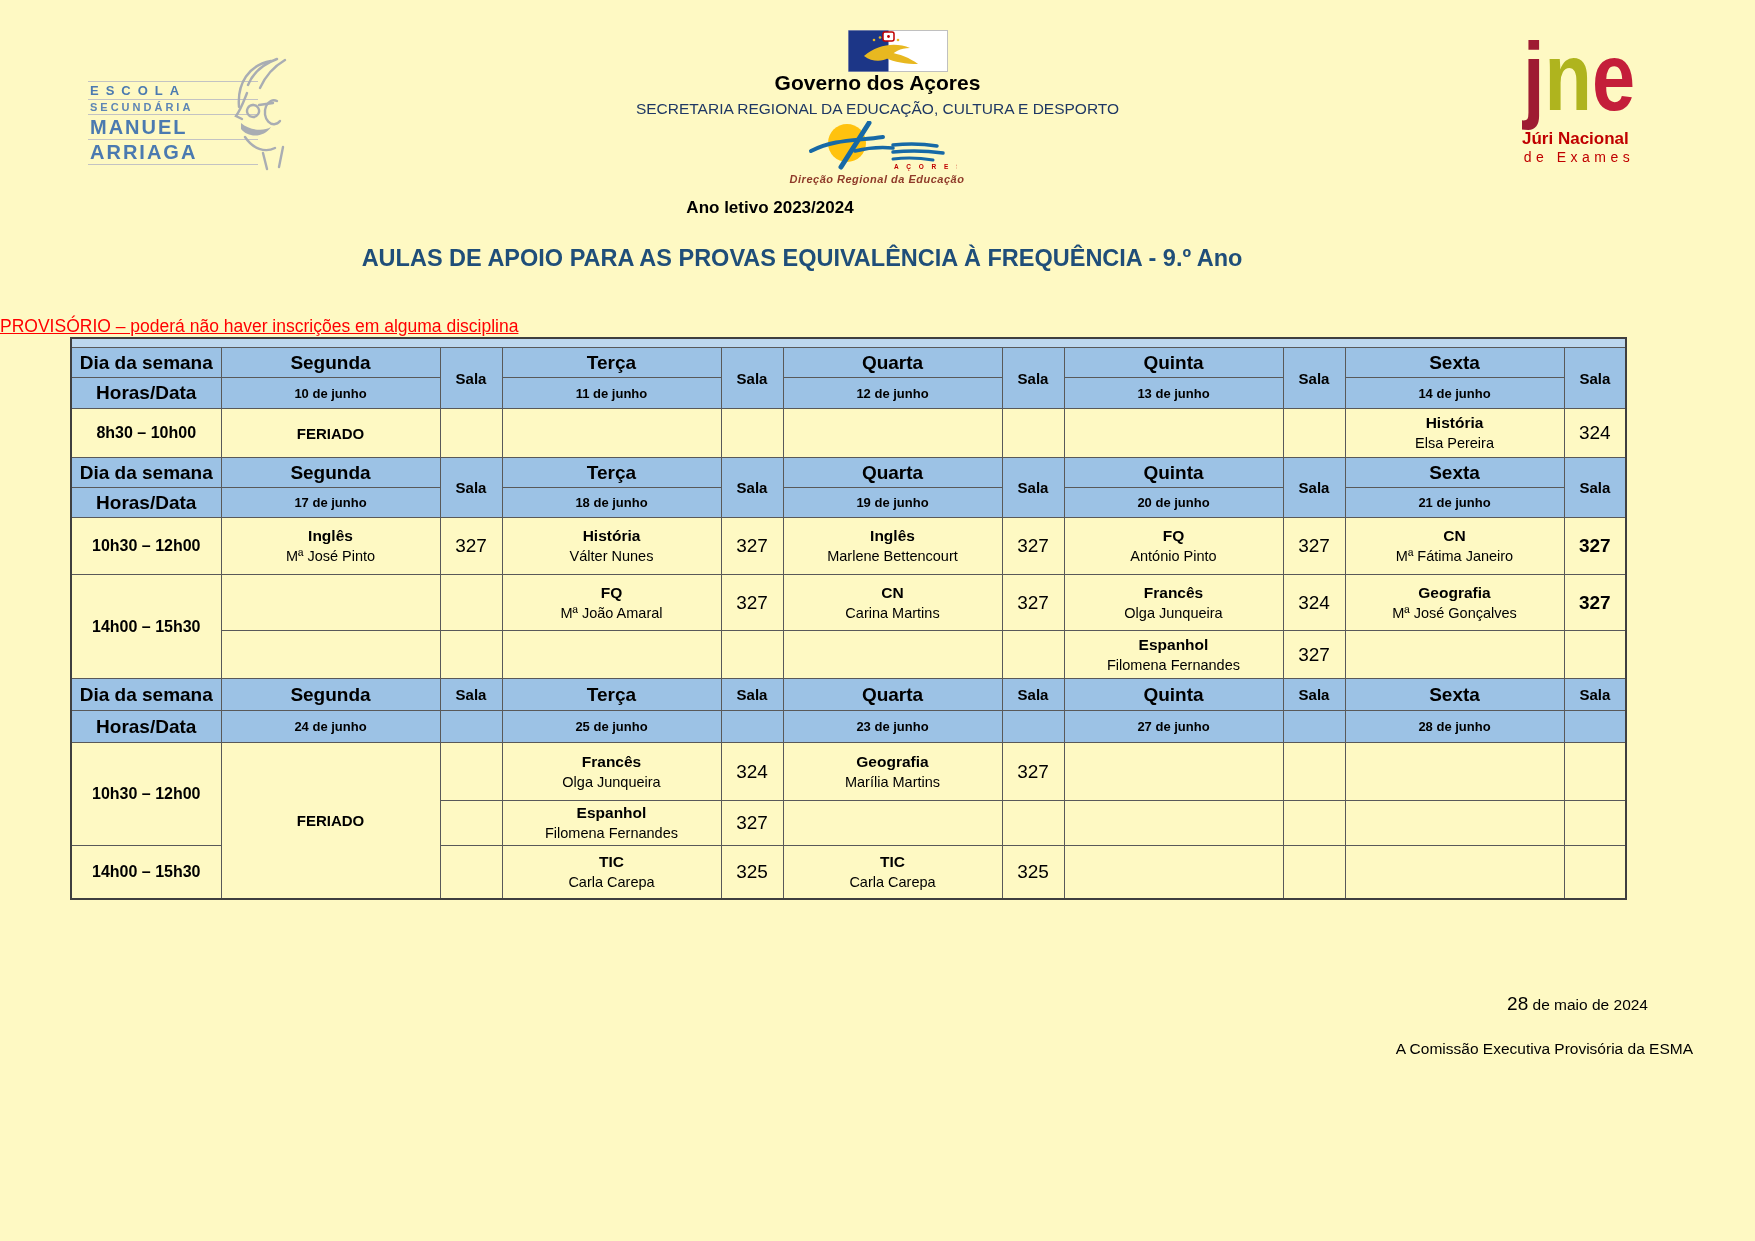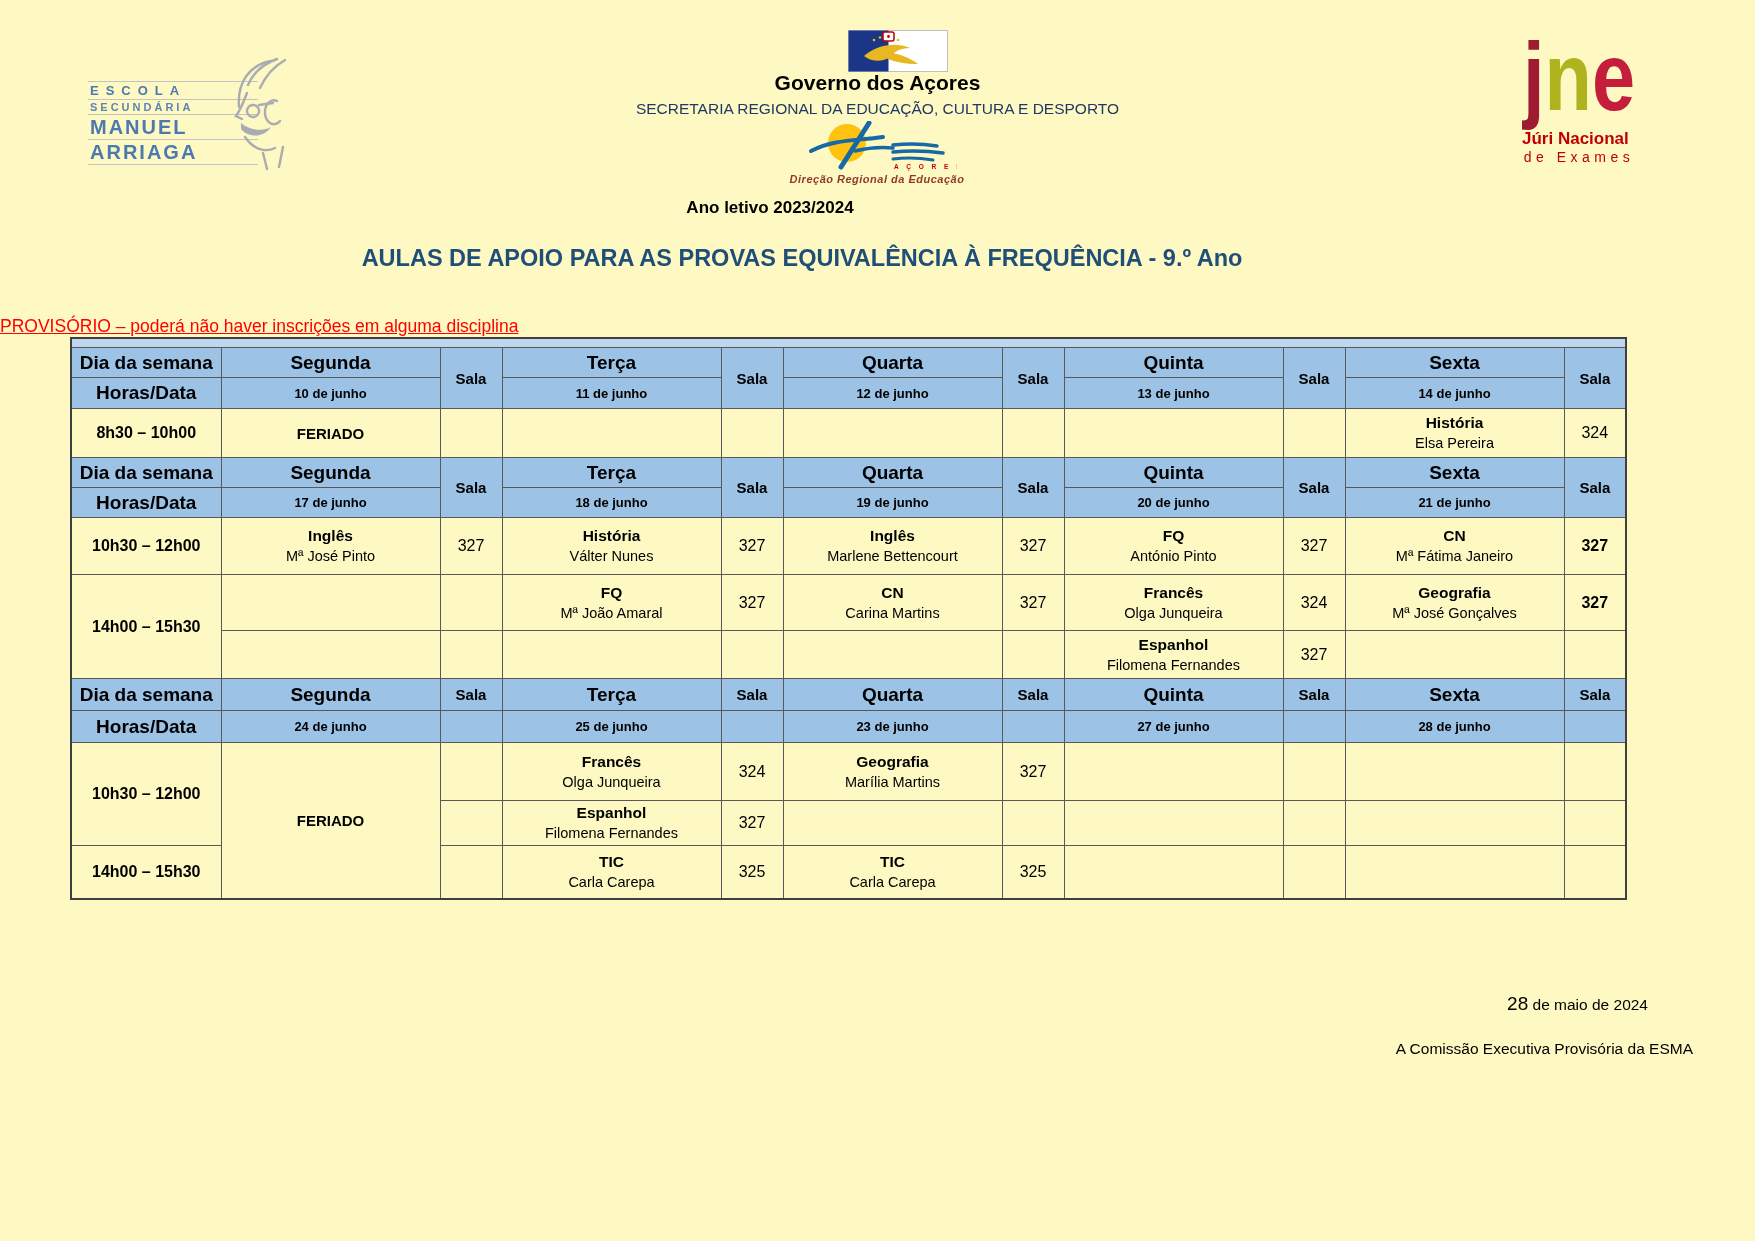--- a/index.html
+++ b/index.html
@@ -40,21 +40,21 @@
   .hd{background:#9CC2E5;font-weight:bold;}
   .hd.big{font-size:19px;}
   .hd.d2{font-size:13px;}
   .hd.sl{font-size:15px;}
   tr.h30{height:30px;} tr.h31{height:31px;} tr.h32{height:32px;}
   tr.h45{height:45px;} tr.h48{height:48px;} tr.h49{height:49px;}
   tr.h53{height:53px;} tr.h56{height:56px;} tr.h57{height:57px;} tr.h58{height:58px;}
   td.time{font-size:16px;font-weight:bold;}
   td.cell .subj{font-weight:bold;font-size:15.5px;line-height:1.35;}
   td.cell .teach{font-size:14.5px;line-height:1.3;}
-  td.room{font-size:16px;}
+  td.room{font-size:19px;}
   td.room.b{font-weight:bold;}
   td.fer{font-weight:bold;font-size:15px;}
   
   .f-date{position:absolute;top:993px;right:107px;font-size:15.5px;}
   .f-date .day{font-size:19px;}
   .f-sig{position:absolute;top:1040px;right:62px;font-size:15.5px;}
 </style>
 </head>
 <body>
 

